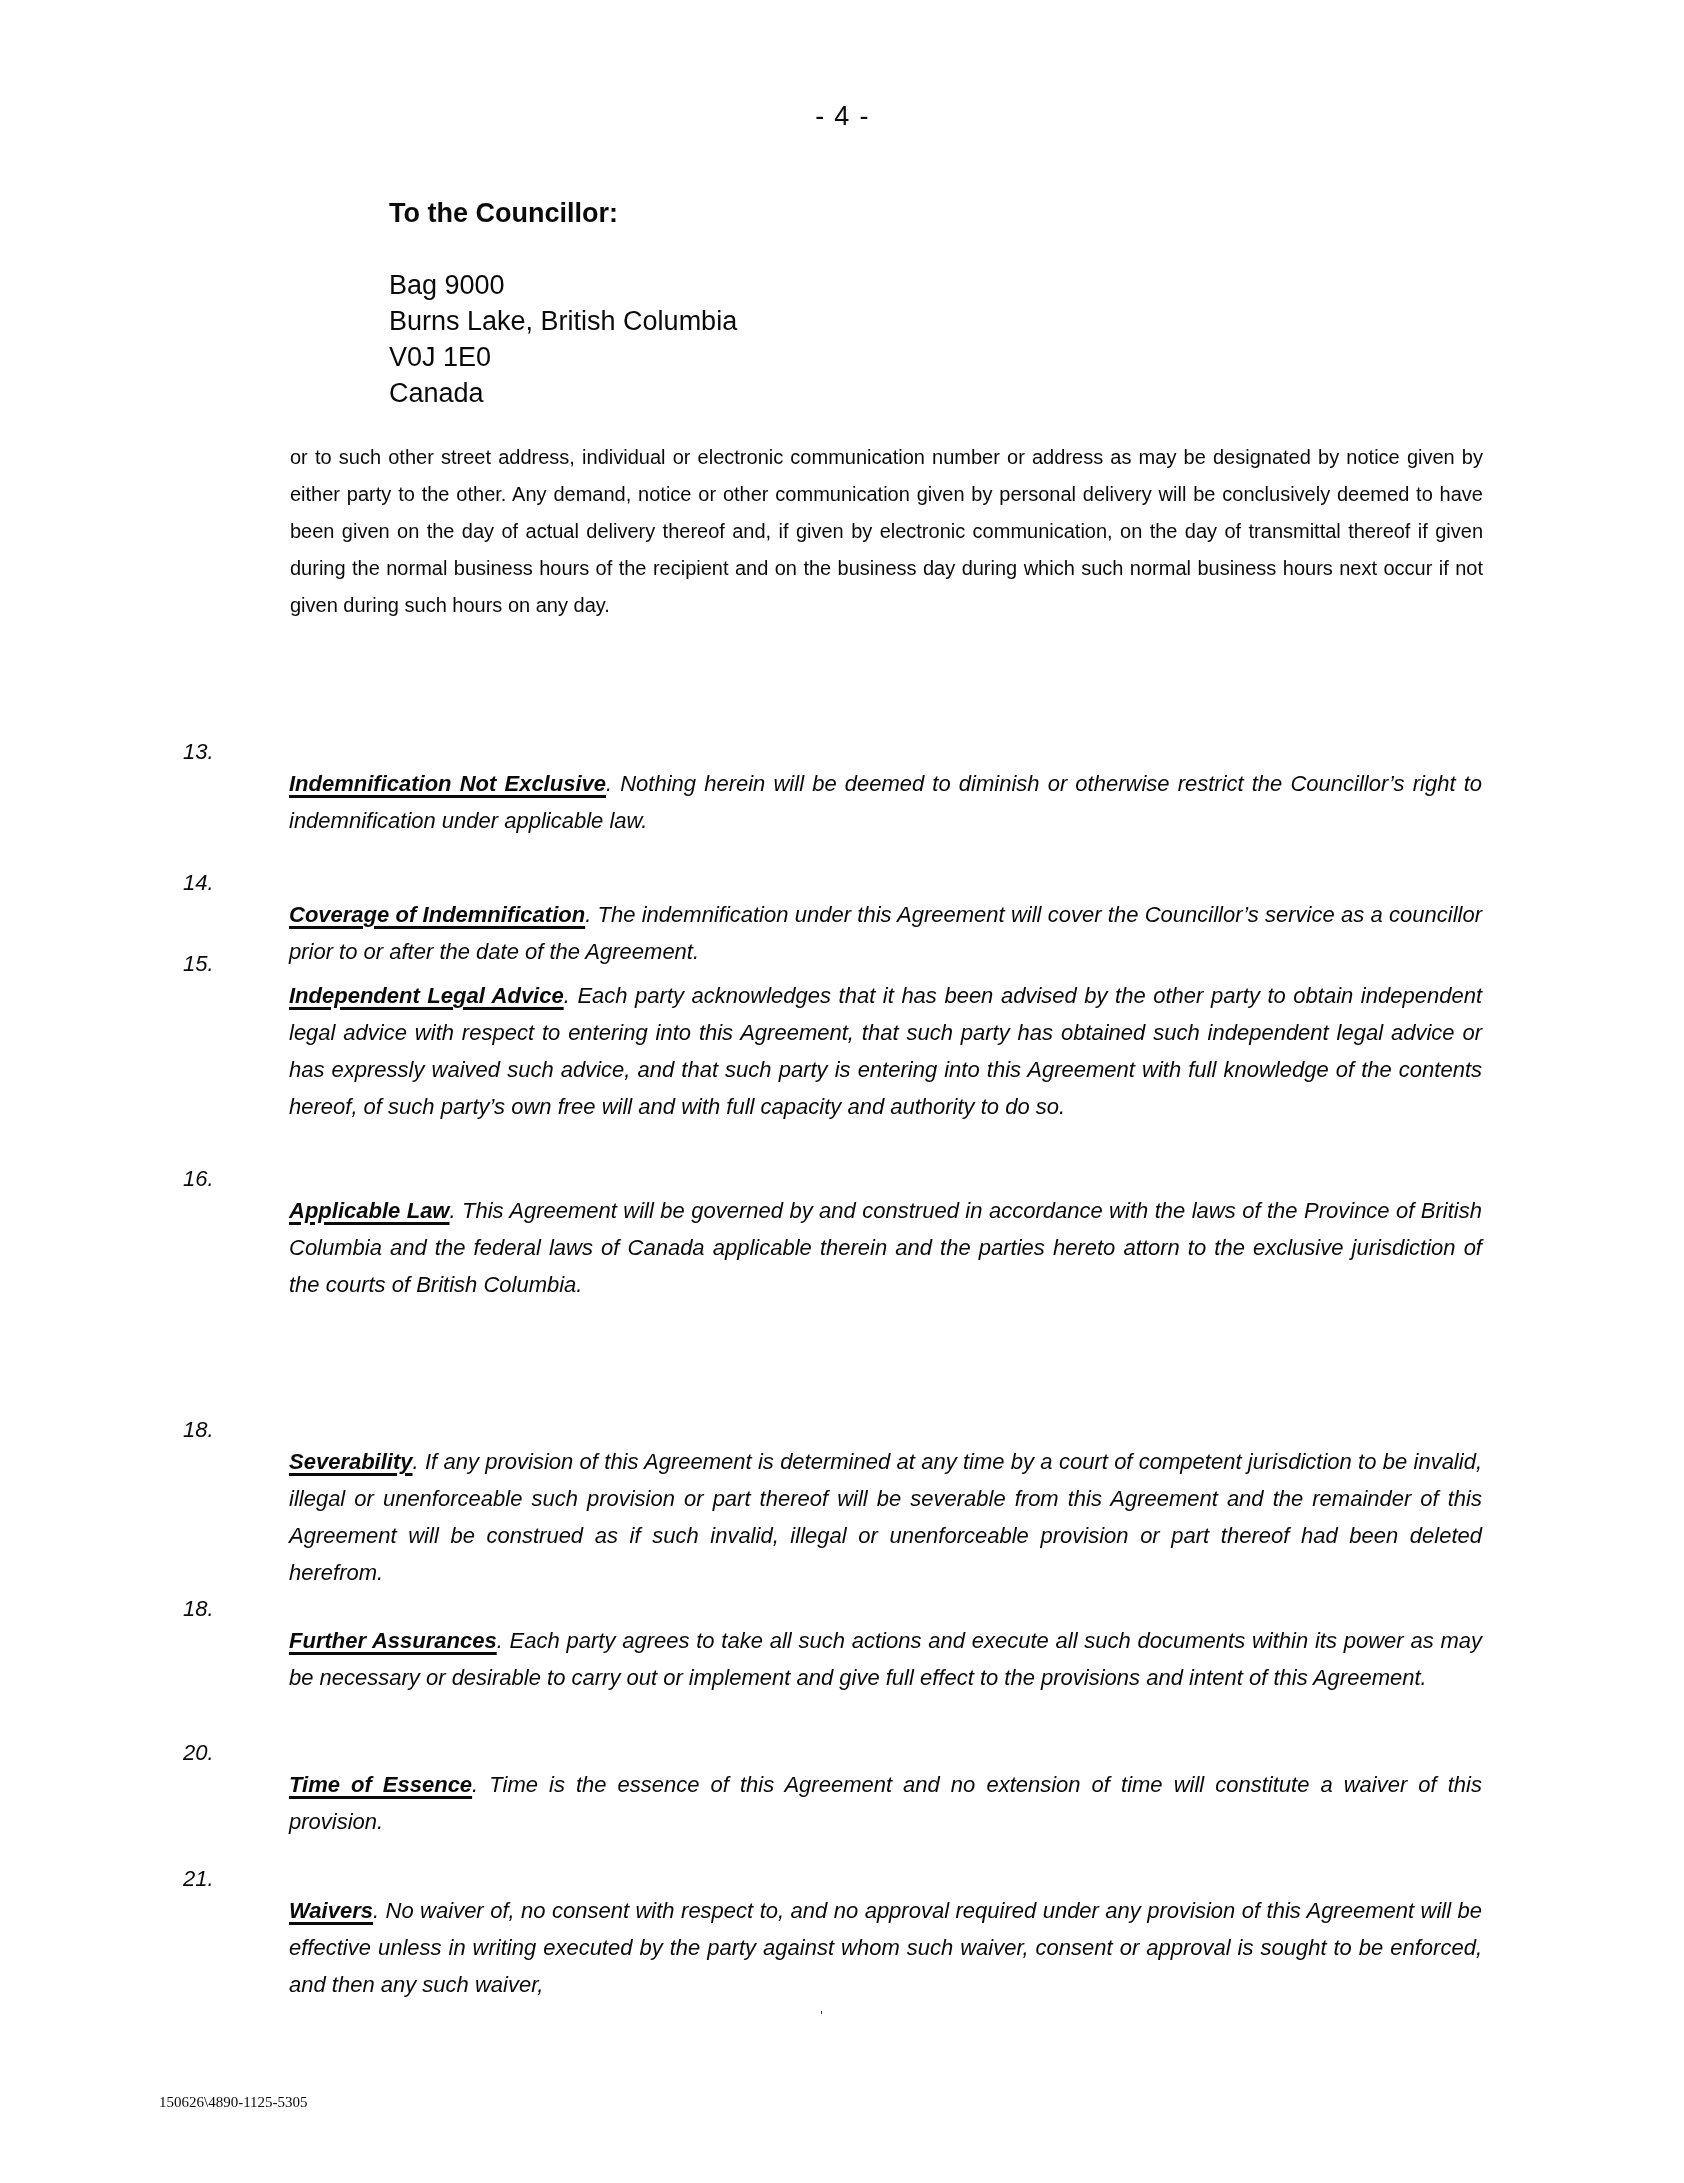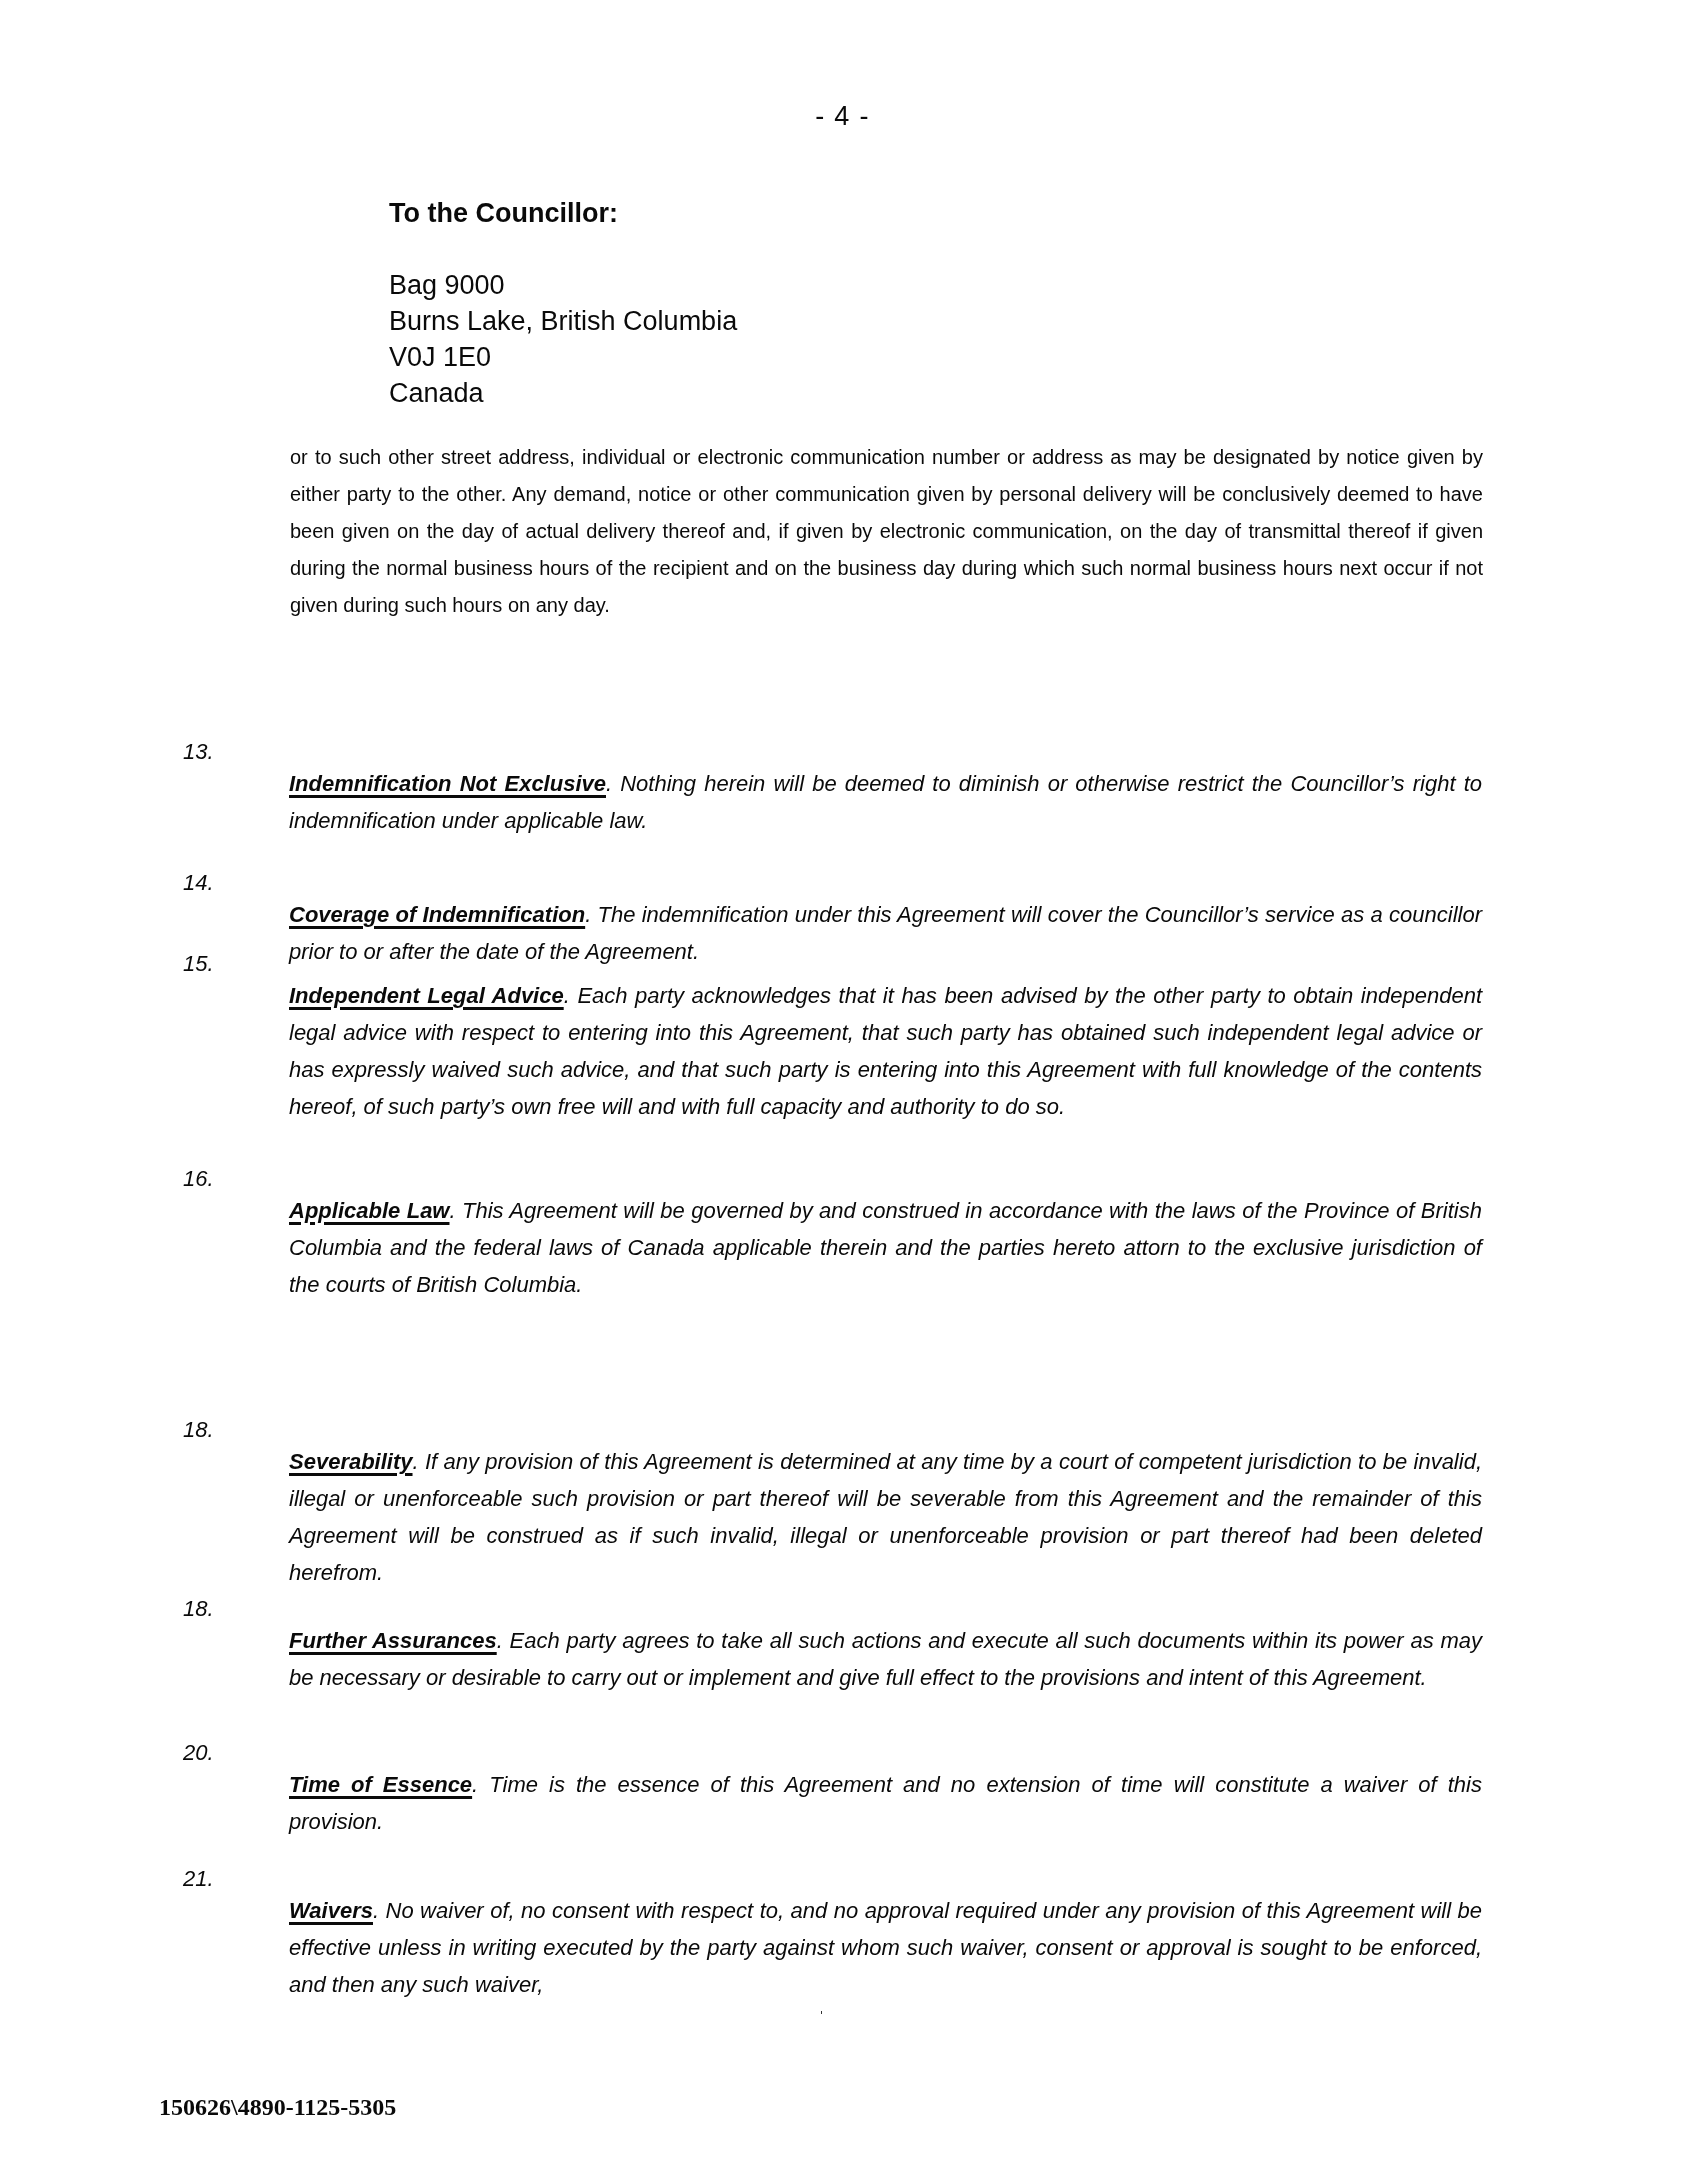--- a/index.html
+++ b/index.html
@@ -18,22 +18,22 @@
   .addr-line { display: block; }
   .body-text {
     position: absolute; left: 290px; width: 1193px; font-size: 20px; line-height: 37px;
     text-align: justify;
   }
   .clause { position: absolute; left: 183px; width: 1299px; font-size: 22px; line-height: 37px; font-style: italic; }
   .clause-num { position: absolute; left: 0; top: 0; width: 81px; }
   .clause-body { margin-left: 106px; text-align: justify; margin-top: 32px; }
   .clause-title { font-weight: bold; text-decoration: underline; text-decoration-thickness: 2.7px; text-underline-offset: 4px; }
   .footer-id {
-    position: absolute; left: 159px; top: 2094px; font-size: 24px;
-    font-family: "Liberation Serif", "DejaVu Serif", serif; font-weight: bold;
+    position: absolute; left: 159px; top: 2094px; font-size: 15px;
+    font-family: "Liberation Serif", "DejaVu Serif", serif; font-weight: normal;
   }
   .speck { position: absolute; left: 821px; top: 2011px; width: 1.3px; height: 3.4px; background: #333; }
 </style>
 </head>
 <body>
 
 <div class="page">
 
   <div class="page-number">- 4 -</div>
 

